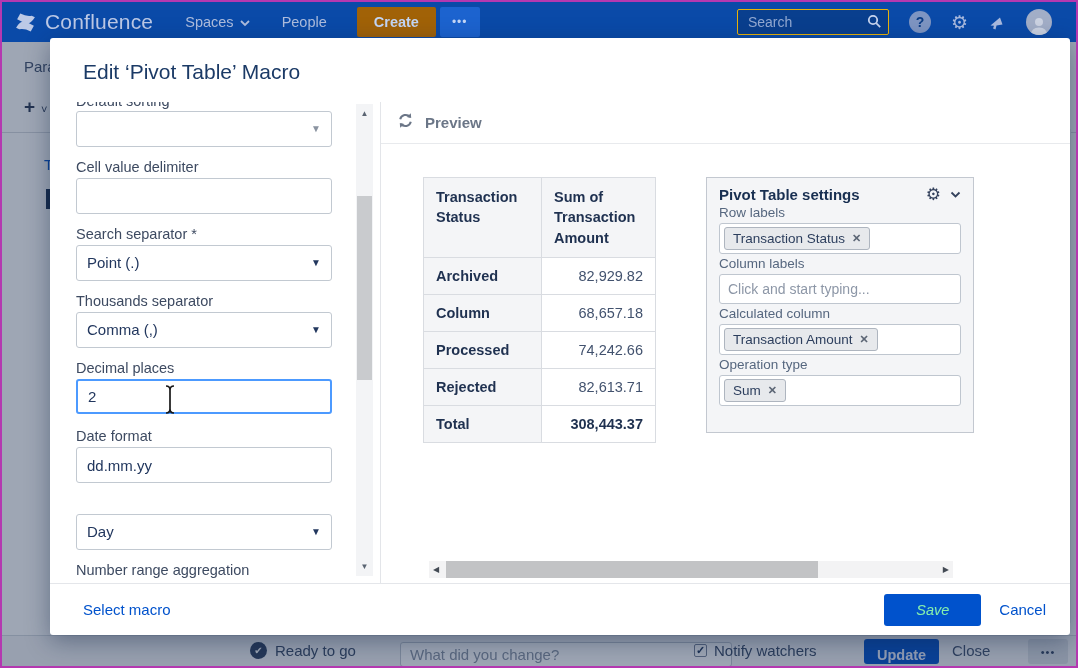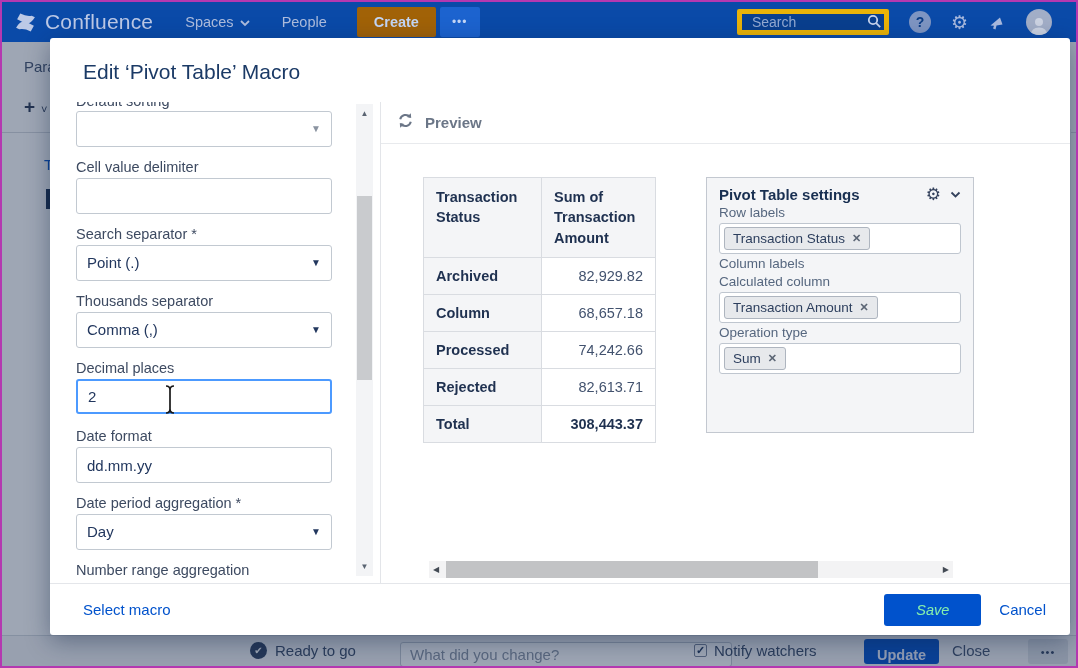--- a/index.html
+++ b/index.html
@@ -19,21 +19,21 @@
   .nav-logo { display:flex; align-items:center; gap:8px; }
   .nav-logo svg { display:block; }
   .nav-product { font-size:21px; color:#bcc9e6; letter-spacing:.2px; }
   .nav-link { color:#aebddd; font-size:14.5px; margin-left:32px; display:flex; align-items:center; gap:6px; cursor:default; }
   .nav-create { margin-left:30px; height:30px; background:#a16207; color:#c3d6f6; font-weight:bold;
     font-size:14.5px; display:flex; align-items:center; padding:0 17px; border:none; border-radius:2px; }
   .nav-more { margin-left:4px; height:30px; background:#1c63cf; color:#c3d6f6; font-size:12px;
     display:flex; align-items:center; padding:0 12px; border:none; border-radius:2px; letter-spacing:1px; }
   .nav-search { margin-left:auto; position:relative; width:152px; height:26px; }
   .nav-search input {
-    width:100%; height:100%; background:#093f8e; border:5px solid #eab308; border-radius:2px;
+    width:100%; height:100%; background:#093f8e; border:1px solid #eab308; border-radius:2px;
     color:#cdd9ef; font-size:14px; padding:0 28px 0 10px; outline:none;
   }
   .nav-search input::placeholder { color:#93aad2; }
   .nav-search .mag { position:absolute; right:7px; top:5px; }
   .nav-icon { margin-left:20px; display:flex; align-items:center; }
   .nav-help { width:22px; height:22px; border-radius:50%; background:#7e95c2; color:#0a3c85;
     font-weight:bold; font-size:14px; display:flex; align-items:center; justify-content:center; }
   .nav-gear { font-family:"DejaVu Sans", sans-serif; color:#a9bade; font-size:19px; line-height:1; }
   .nav-avatar { width:26px; height:26px; border-radius:50%; background:#a2aec7; overflow:hidden; display:flex; align-items:flex-end; justify-content:center; }
 
@@ -259,21 +259,20 @@
       <svg width="16" height="33" viewBox="0 0 16 33">
         <path d="M4 3 Q8 3 8 7 L8 26 Q8 30 4 30 M12 3 Q8 3 8 7 M12 30 Q8 30 8 26" stroke="#181818" stroke-width="1.7" fill="none"></path>
       </svg>
     </span>
 
     <div class="fld-label" style="top:326px">Date format</div>
     <div class="ctl" style="top:345px">
       <input value="dd.mm.yy" style="">
     </div>
 
-    <div class="fld-label" style="top:393px">Date period aggregation *</div>
     <div class="ctl" style="top:412px">
       <span class="val">Day</span>
       <span class="arrow">▼</span>
     </div>
 
     <div class="fld-label" style="top:460px">Number range aggregation</div>
 
     <div class="lp-scroll">
       <span class="arr" style="top:5px">▲</span>
       <span class="thumb"></span>
@@ -341,20 +340,21 @@
 
           <div class="s-label">Row labels</div>
           <div class="s-box">
             <span class="tag">
               <span>Transaction Status</span>
               <span class="x">✕</span>
             </span>
           </div>
 
           <div class="s-label">Column labels</div>
+          <div class="s-box ph">Click and start typing...</div>
 
           <div class="s-label">Calculated column</div>
           <div class="s-box">
             <span class="tag">
               <span>Transaction Amount</span>
               <span class="x">✕</span>
             </span>
           </div>
 
           <div class="s-label">Operation type</div>

